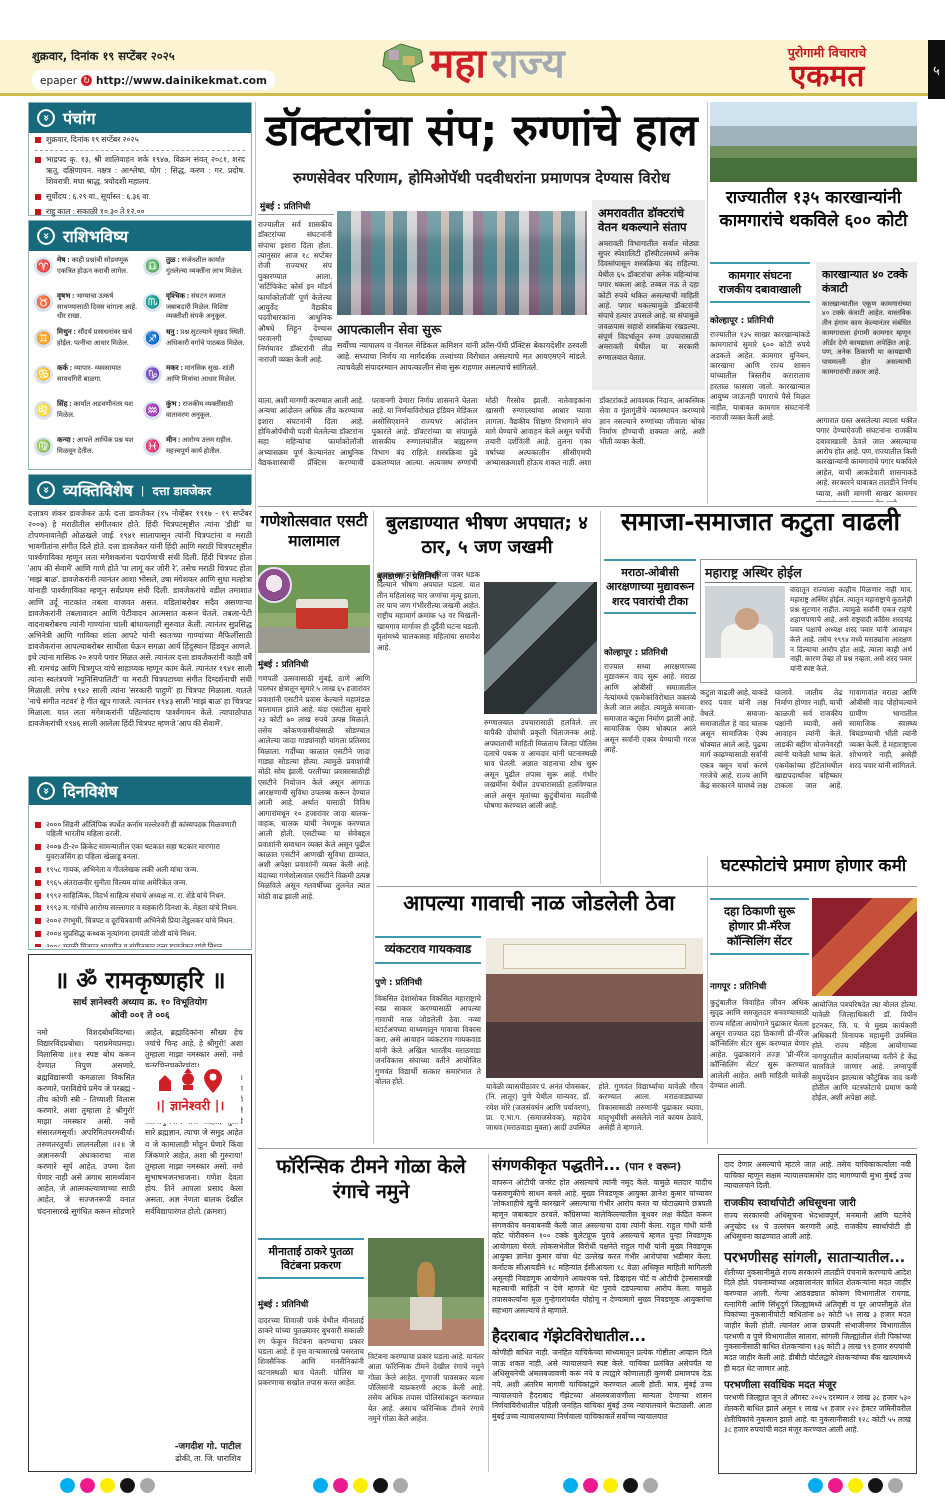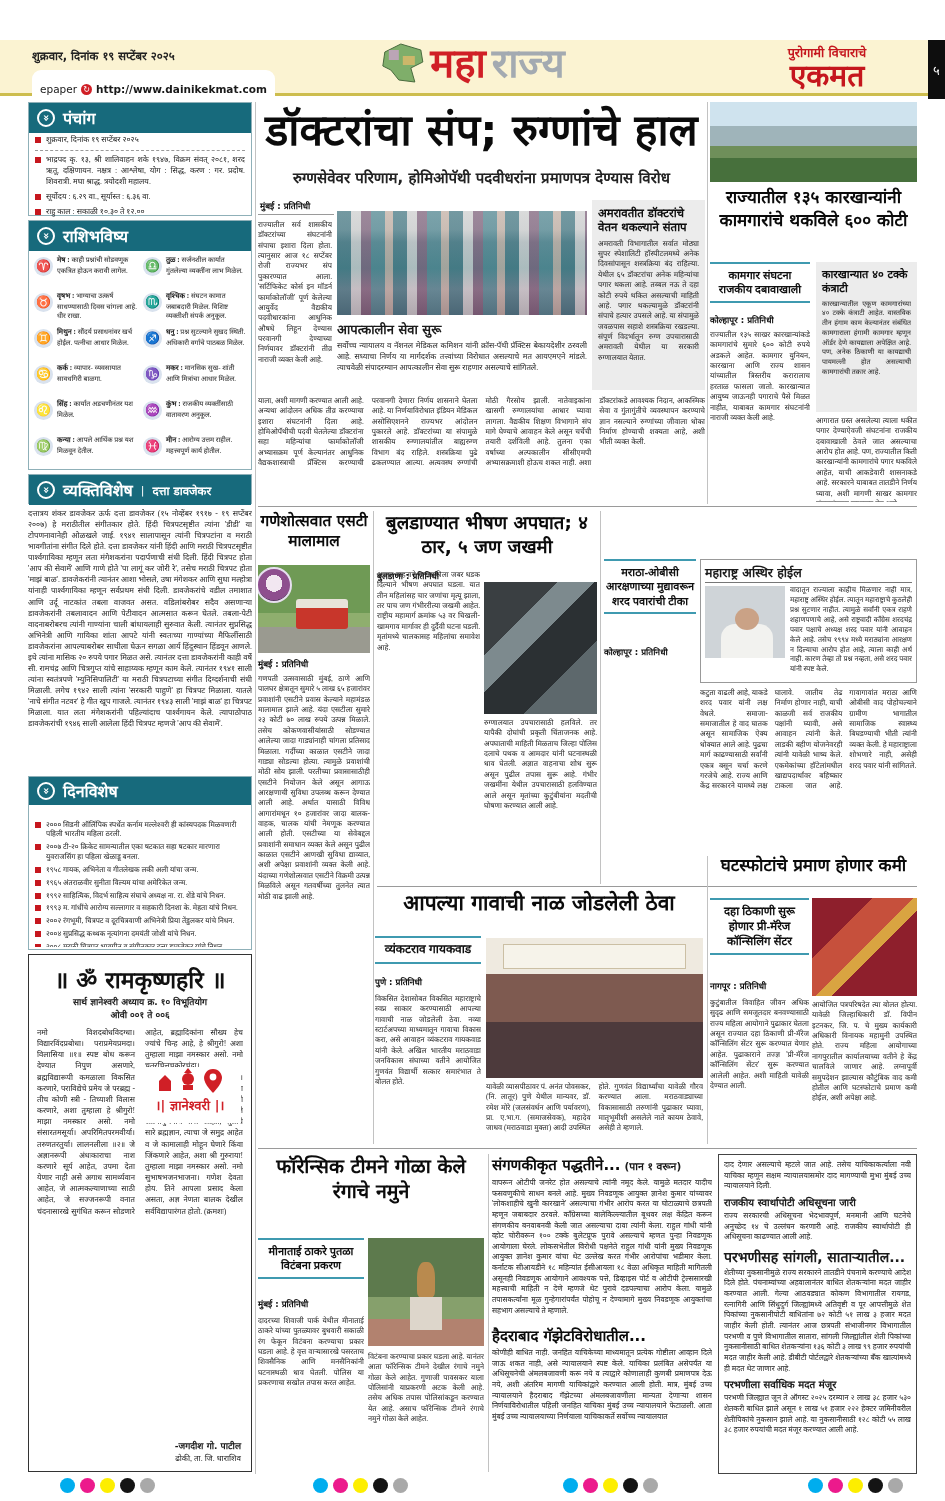--- a/index.html
+++ b/index.html
@@ -15,21 +15,21 @@
   .headline{font-family:"DejaVu Sans",sans-serif;font-weight:bold;color:#0b0b0b;line-height:1.12}
   .kicker{font-family:Liberation Sans, sans-serif;font-weight:bold;color:#101010;text-align:center;
           border-top:2px solid #3f9ab0;border-bottom:2px solid #3f9ab0;padding:4px 1px;line-height:1.3}
   .byline{font-family:"DejaVu Sans",sans-serif;font-weight:bold;font-size:8.6px;color:#101010;text-align:left}
   .vrule{border-left:1px solid #c2c2c2}
   .hrule{border-top:1px solid #9a9a9a}
   
   .topbar{left:0;top:26px;width:945px;height:56px;background:#fbf3d2;border-bottom:3px solid #cdbd4e}
   .datebar{left:32px;top:34px;font-size:11.5px;font-weight:bold;font-family:"DejaVu Sans",sans-serif;color:#222}
   .eprow{left:32px;top:56px;display:flex;align-items:center;gap:4px;font-family:"DejaVu Sans",sans-serif;
-         background:#fff;border-radius:9px;padding:13px 8px;font-size:10.5px}
+         background:#fff;border-radius:9px;padding:4px 8px;font-size:10.5px}
   .epdot{width:11px;height:11px;border-radius:50%;background:#d01f26;color:#fff;font-size:8px;line-height:11px;text-align:center}
   .logo{left:50%;top:28px;transform:translateX(-50%);display:flex;align-items:center;gap:6px}
   .logo .maha{font-size:40px;font-weight:bold;color:#d01f26;font-family:"DejaVu Sans",sans-serif;line-height:1}
   .logo .rajya{font-size:40px;font-weight:bold;color:#a3aab1;font-family:"DejaVu Sans",sans-serif;line-height:1}
   .brand{right:28px;top:30px;width:180px;text-align:center;font-family:"DejaVu Sans",sans-serif}
   .brand .tag{color:#c5161d;font-weight:bold;font-size:12.5px}
   .brand .nm{color:#c5161d;font-weight:bold;font-size:30px;line-height:1}
   .pagetab{right:0;top:26px;width:17px;height:59px;background:#0e0e0e;color:#fff;display:flex;align-items:center;justify-content:center;font-size:13px}
   
   .sbox{left:28px;width:224px;border:1px solid #8fb0b8;background:#fff}
@@ -317,22 +317,24 @@
   <div class="abs vrule" style="left:373px;top:497px;height:633px"></div>
 
   <div class="abs headline c" style="left:377px;top:497px;width:220px;font-size:18.5px;line-height:1.3">बुलडाण्यात भीषण अपघात; ४ ठार, ५ जण जखमी</div>
   <div class="abs byline" style="left:377px;top:556px;width:103px">बुलडाणा : प्रतिनिधी</div>
   <div class="abs bt j" style="left:377px;top:556px;width:103px;height:296px">अज्ञात वाहनाने चारचाकीला जबर धडक दिल्याने भीषण अपघात घडला. यात तीन महिलांसह चार जणांचा मृत्यू झाला, तर पाच जण गंभीररीत्या जखमी आहेत. राष्ट्रीय महामार्ग क्रमांक ५३ वर चिखली- खामगाव मार्गावर ही दुर्दैवी घटना घडली. मृतांमध्ये चालकासह महिलांचा समावेश आहे.</div>
   <div class="abs ph ph-crash" style="left:484px;top:568px;width:113px;height:132px"></div>
   <div class="abs bt j" style="left:484px;top:704px;width:113px;height:164px">रुग्णालयात उपचारासाठी हलविले. तर यापैकी दोघांची प्रकृती चिंताजनक आहे. अपघाताची माहिती मिळताच जिल्हा पोलिस दलाचे पथक व आमदार यांनी घटनास्थळी धाव घेतली. अज्ञात वाहनाचा शोध सुरू असून पुढील तपास सुरू आहे. गंभीर जखमींना येथील उपचारासाठी हलविण्यात आले असून मृतांच्या कुटुंबीयांना मदतीची घोषणा करण्यात आली आहे.</div>
 
   <div class="abs vrule" style="left:600px;top:497px;height:373px"></div>
 
+  <div class="abs headline c" style="left:604px;top:494px;width:313px;font-size:25px">समाजा-समाजात कटुता वाढली</div>
   <div class="abs kicker" style="left:604px;top:545px;width:92px;font-size:11px">मराठा-ओबीसी आरक्षणाच्या मुद्यावरून शरद पवारांची टीका</div>
   <div class="abs byline" style="left:604px;top:632px;width:92px">कोल्हापूर : प्रतिनिधी</div>
+  <div class="abs bt j" style="left:604px;top:648px;width:92px;height:218px">राज्यात सध्या आरक्षणाच्या मुद्यावरून वाद सुरू आहे. मराठा आणि ओबीसी समाजातील नेत्यांमध्ये एकमेकांविरोधात वक्तव्ये केली जात आहेत. त्यामुळे समाजा-समाजात कटुता निर्माण झाली आहे. सामाजिक ऐक्य धोक्यात आले असून सर्वांनी एकत्र येण्याची गरज आहे.</div>
   <div class="abs" style="left:700px;top:545px;width:217px;height:124px;border:1px solid #999;padding:4px;overflow:hidden">
     <div class="sans" style="font-weight:bold;font-size:12.5px;border-bottom:1px solid #777;padding-bottom:1px;margin-bottom:3px">महाराष्ट्र अस्थिर होईल</div>
     <div class="ph ph-pawar" style="position:relative;float:left;width:80px;height:72px;margin:0 5px 2px 0">
       <div class="pwr-body"></div>
         <div class="pwr-head"></div>
     </div>
     <div class="bt j" style="font-size:7.1px">वादातून राज्याला काहीच मिळणार नाही मात्र, महाराष्ट्र अस्थिर होईल. त्यातून महाराष्ट्राचे कुठलेही प्रश्न सुटणार नाहीत. त्यामुळे सर्वांनी एकत्र राहणे शहाणपणाचे आहे, असे राष्ट्रवादी काँग्रेस शरदचंद्र पवार पक्षाचे अध्यक्ष शरद पवार यांनी आवाहन केले आहे. तसेच १९९४ मध्ये मराठ्यांना आरक्षण न दिल्याचा आरोप होत आहे, त्याला काही अर्थ नाही. कारण तेव्हा तो प्रश्न नव्हता, असे शरद पवार यांनी स्पष्ट केले.</div>
   </div>
   <div class="abs bt j" style="left:700px;top:674px;width:217px;height:192px;column-count:3;column-gap:7px">कटुता वाढली आहे, याकडे शरद पवार यांनी लक्ष वेधले. समाजा-समाजातील हे वाद घातक असून सामाजिक ऐक्य धोक्यात आले आहे. पुढचा मार्ग काढण्यासाठी सर्वांनी एकत्र बसून चर्चा करणे गरजेचे आहे. राज्य आणि केंद्र सरकारने यामध्ये लक्ष घालावे. जातीय तेढ निर्माण होणार नाही, याची काळजी सर्व राजकीय पक्षांनी घ्यावी, असे आवाहन त्यांनी केले. लाडकी बहीण योजनेवरही त्यांनी यावेळी भाष्य केले. एकमेकांच्या हॉटेलांमधील खाद्यपदार्थांवर बहिष्कार टाकला जात आहे. गावागावांत मराठा आणि ओबीसी वाद पोहोचल्याने ग्रामीण भागातील सामाजिक स्वास्थ्य बिघडण्याची भीती त्यांनी व्यक्त केली. हे महाराष्ट्राला शोभणारे नाही, असेही शरद पवार यांनी सांगितले.</div>
 

